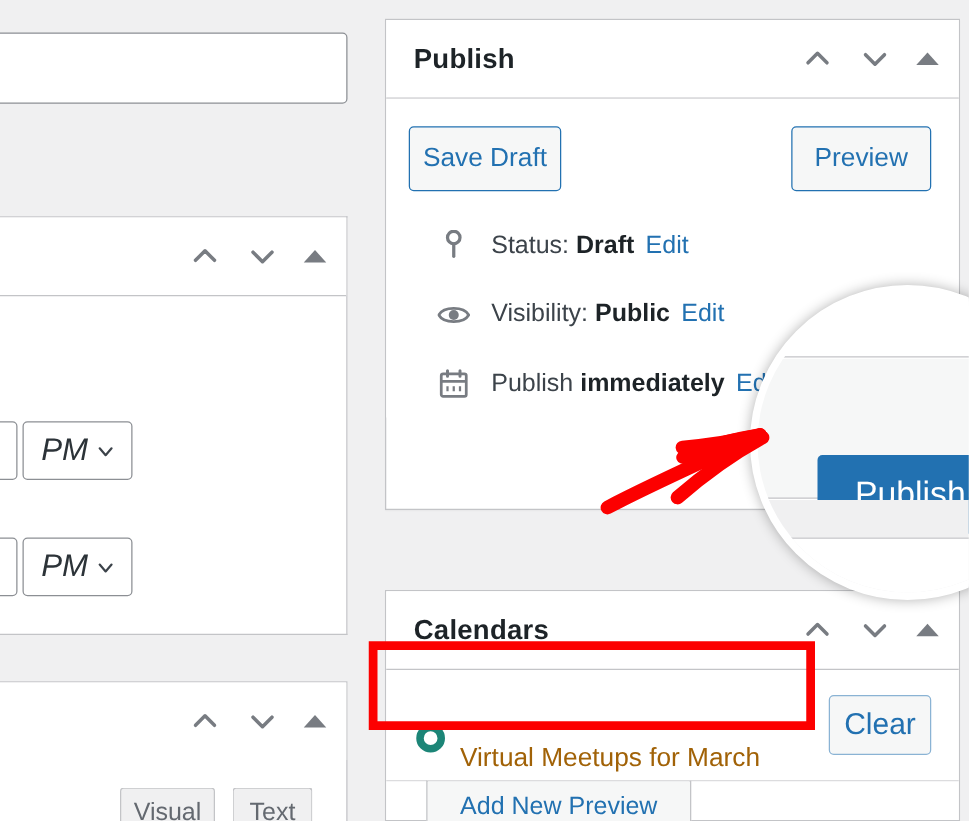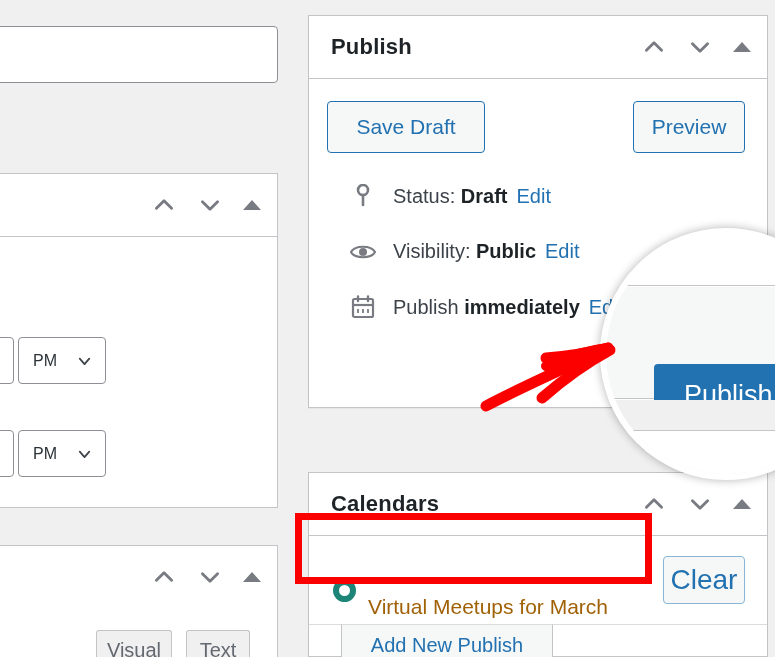--- a/index.html
+++ b/index.html
@@ -79,22 +79,23 @@
   
   .sel {
     position: absolute;
     height: 47px;
     background: #fff;
     border: 1px solid #8c8f94;
     border-radius: 4px;
     display: flex;
     align-items: center;
     padding-left: 14px;
-    font-size: 16px;
+    font-size: 25px;
     color: #2c3338;
+    font-style: italic;
   }
   .sel .caret {
     position: absolute;
     right: 11px; top: 50%;
     transform: translateY(-50%);
   }
   .sel-a { left: -14px; top: 337px; width: 88px; }
   .sel-b { left: 78px; top: 337px; width: 88px; }
   .sel-c { left: -14px; top: 430px; width: 88px; }
   .sel-d { left: 78px; top: 430px; width: 88px; }
@@ -153,21 +154,21 @@
     background: #f6f7f7;
     border: 1px solid #2271b1;
     border-radius: 4px;
     color: #2271b1;
     font-size: 21px;
     display: flex;
     align-items: center;
     justify-content: center;
     cursor: pointer;
   }
-  #save-draft-btn { left: 18px; top: 22px; width: 158px; height: 52px; }
+  #save-draft-btn { left: 18px; top: 22px; width: 122px; height: 52px; }
   #preview-btn { right: 22px; top: 22px; width: 112px; height: 52px; }
 
   .status-row {
     position: absolute;
     left: 40px;
     display: flex;
     align-items: center;
     font-size: 20px;
     color: #3c434a;
     white-space: nowrap;
@@ -245,21 +246,21 @@
     margin-top: 33px;
   }
   #clear-btn {
     position: absolute;
     right: 22px; top: 20px;
     width: 82px; height: 48px;
     background: #f6f7f7;
     border: 1px solid #8ab3d4;
     border-radius: 4px;
     color: #2271b1;
-    font-size: 28px;
+    font-size: 24px;
     display: flex; align-items: center; justify-content: center;
     cursor: pointer;
   }
   #add-new-calendar {
     position: absolute;
     left: 32px; top: 88px;
     width: 212px; height: 43px;
     background: #f6f7f7;
     border: 1px solid #c3c4c7;
     border-top: 1px solid #dcdcde;
@@ -499,21 +500,21 @@
     <div class="cal-body">
       <div class="cal-item-row">
         <span class="cal-radio"></span>
         <span class="cal-label">Virtual Meetups for March</span>
       </div>
       <div id="clear-btn">
         <span>Clear</span>
       </div>
       <div class="cal-divider"></div>
       <div id="add-new-calendar">
-        <span>Add New Publish</span>
+        <span>Add New Preview</span>
       </div>
     </div>
   </div>
 
   <div id="magnifier">
     <div class="mag-inner">
       <div class="mag-strip-top"></div>
       <div class="mag-footer">
         <button id="publish-btn-zoom">Publish</button>
       </div>

